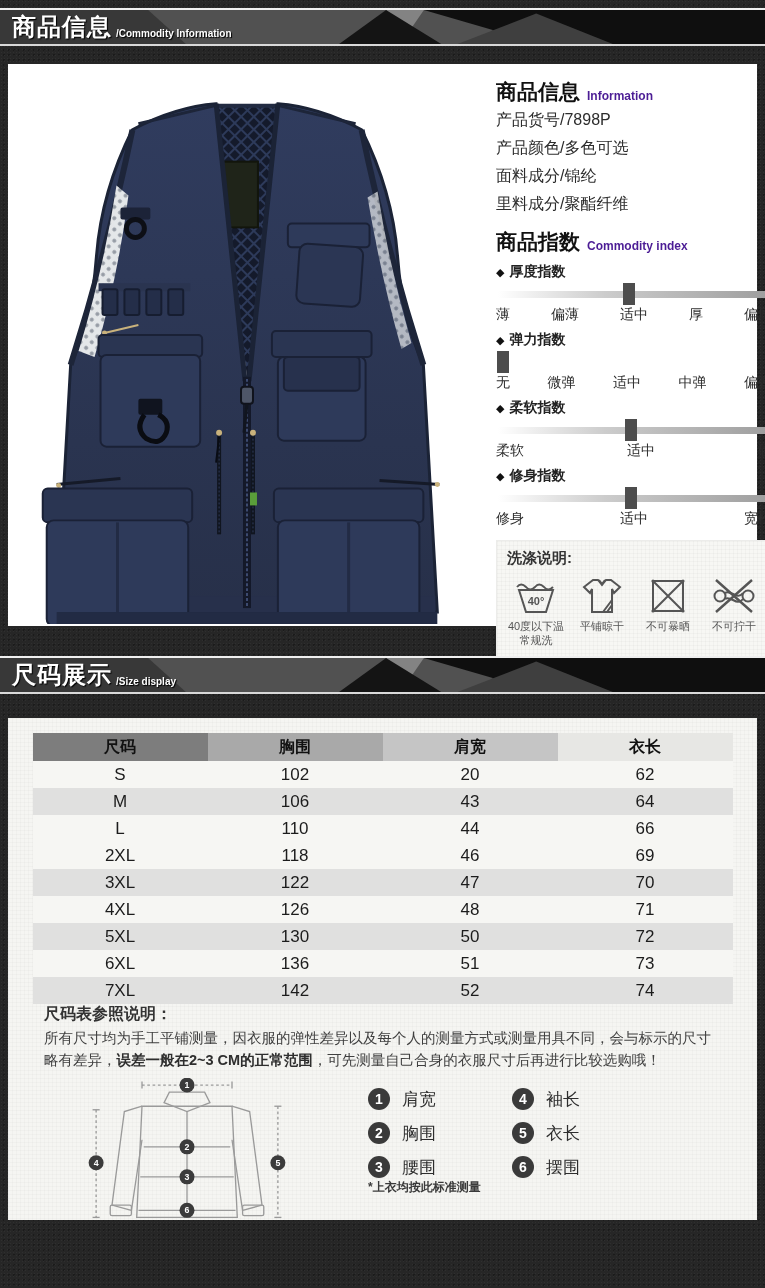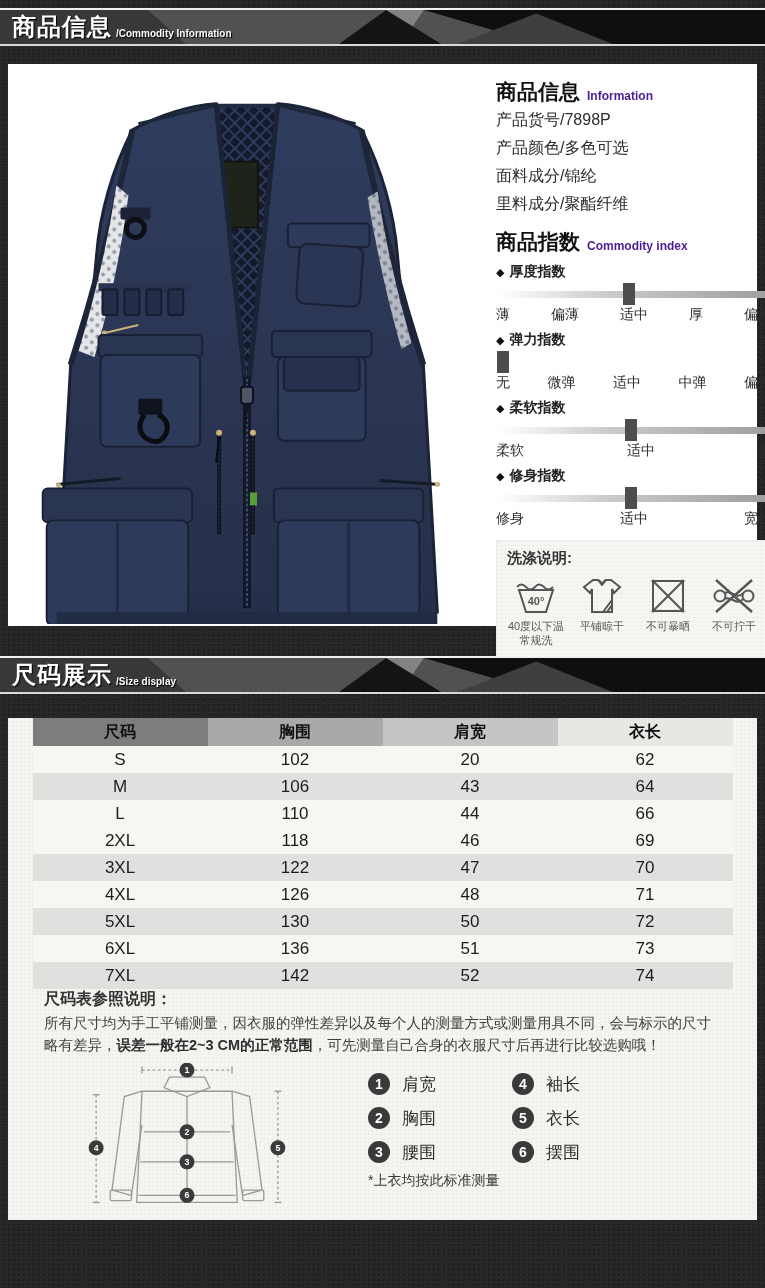--- a/index.html
+++ b/index.html
@@ -22,21 +22,21 @@
   .hdr-svg { position:absolute; inset:0; width:100%; height:100%; }
   .hdr-title { position:absolute; left:12px; top:0; height:100%; display:flex; align-items:center; z-index:2; color:#fff; }
   .hdr-cn { font-size:24px; font-weight:bold; letter-spacing:1px; text-shadow:1px 1px 1px #000; }
   .hdr-en { font-size:10px; font-weight:bold; margin-left:4px; margin-top:12px; text-shadow:1px 1px 1px #000; }
 
   
   .panel { margin:0 8px; background:#fff; }
   .panel1 { margin-top:18px; height:562px; display:flex; }
   .gap1 { height:30px; }
   .gap2 { height:24px; }
-  .panel2 { height:502px; background-color:#f5f5f2;
+  .panel2 { height:502px; padding-top:15px; background-color:#f5f5f2;
     background-image:linear-gradient(rgba(0,0,0,0.02) 1px, transparent 1px),
                      linear-gradient(90deg, rgba(0,0,0,0.02) 1px, transparent 1px);
     background-size:4px 4px; overflow:hidden; }
 
   .vest-wrap { width:478px; height:562px; flex:none; padding:2px 0 0 4px; }
 
   .info-col { flex:1; padding:14px 12px 0 10px; }
   .blk-title { font-size:21px; font-weight:bold; color:#111; display:flex; align-items:flex-end; }
   .blk-en { font-size:12px; color:#4c1d95; font-weight:bold; margin-left:7px; padding-bottom:3px; }
   .info-lines div { font-size:16px; color:#2d2d2d; line-height:1.75; }
@@ -71,21 +71,21 @@
   .note-body { font-size:14.5px; color:#3f3f3f; line-height:1.5; }
   .note-body b { color:#2e2e2e; }
 
   .diagram { display:flex; margin:6px 24px 0; align-items:flex-start; }
   .shirt-svg { width:310px; height:150px; flex:none; }
   .legend-block { margin-left:26px; margin-top:10px; }
   .legend-grid { display:grid; grid-template-columns:118px 118px; row-gap:11px; column-gap:26px; }
   .legend-item { display:flex; align-items:center; gap:12px; font-size:17px; color:#2e2e2e; }
   .lg-num { width:22px; height:22px; border-radius:50%; background:#3a3a3a; color:#fff; font-size:14px;
     font-weight:bold; display:inline-flex; align-items:center; justify-content:center; flex:none; }
-  .diagram-footnote { margin-top:8px; font-size:14px; font-weight:normal; color:#3a3a3a; }
+  .diagram-footnote { margin-top:0; font-size:12px; font-weight:bold; color:#3a3a3a; }
 </style>
 </head>
 <body>
 
 <div class="spacer-top"></div>
 
 <div class="section-header">
   <svg class="hdr-svg" viewBox="0 0 749 38" preserveAspectRatio="none">
     <rect width="749" height="38" fill="#383838"></rect>
     <polygon points="145,0 500,0 470,38 182,38" fill="#515151"></polygon>

